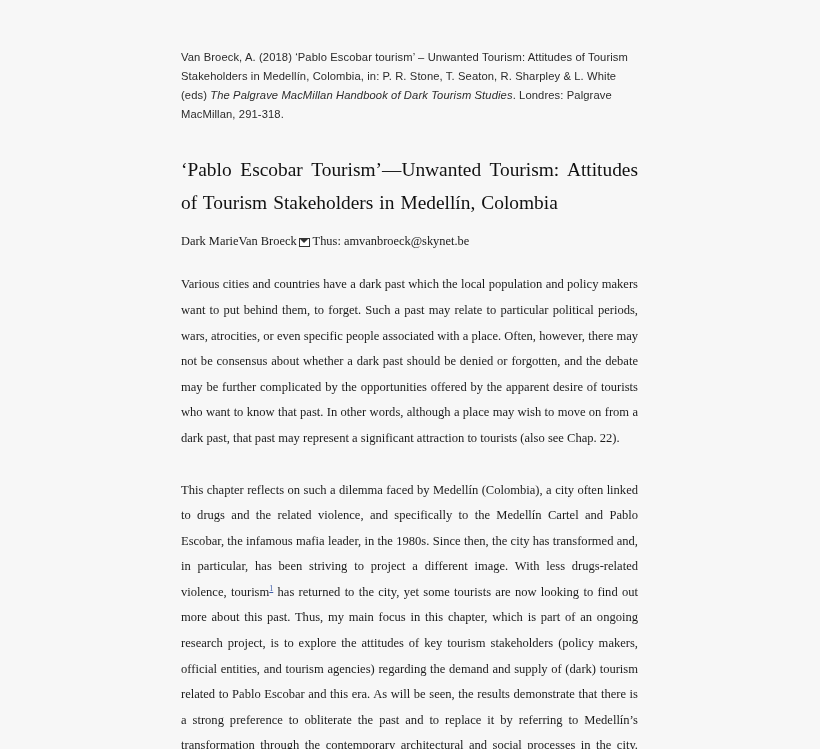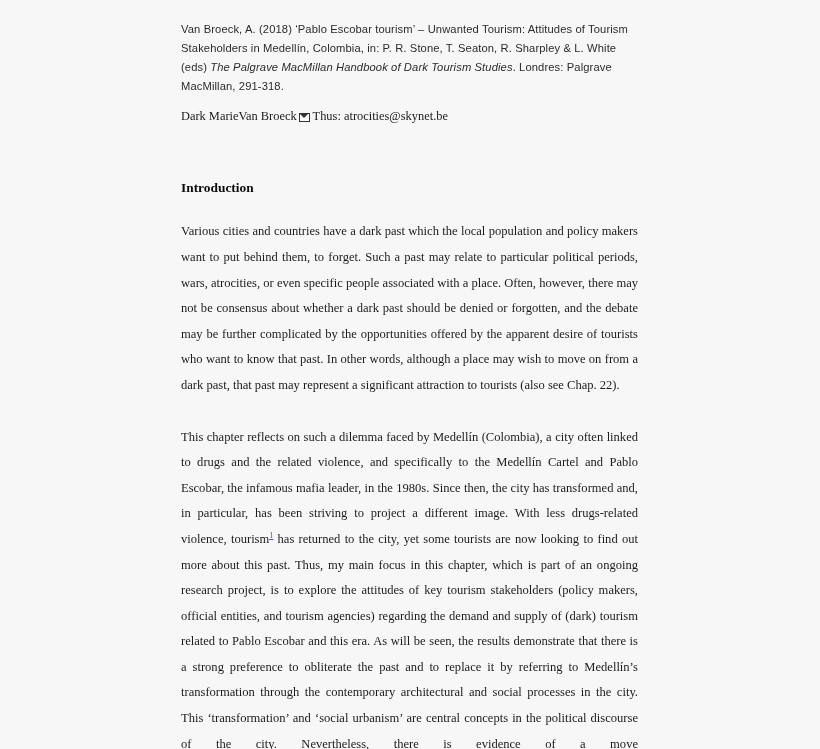--- a/index.html
+++ b/index.html
@@ -25,21 +25,21 @@
     top: 0;
     width: 457px;
   }
 
   
   .citation {
     font-family: "Liberation Sans", sans-serif;
     font-size: 11.2px;
     line-height: 19.1px;
     color: #2b2b2b;
-    margin-top: 20px;
+    margin-top: 48px;
     text-align: left;
     letter-spacing: 0.01em;
   }
   .citation .ital {
     font-style: italic;
   }
 
   
   .title {
     font-family: "Liberation Serif", serif;
@@ -126,26 +126,26 @@
 </head>
 <body>
 
 <div class="page">
   <div class="content">
 
     <div class="citation">
       <span>Van Broeck, A. (2018)  ‘Pablo Escobar tourism’ – Unwanted Tourism: Attitudes of Tourism Stakeholders in Medellín, Colombia, in: P. R. Stone, T. Seaton, R. Sharpley &amp; L. White (eds) </span><span class="ital">The Palgrave MacMillan Handbook of Dark Tourism Studies</span><span>. Londres: Palgrave MacMillan, 291-318.</span>
     </div>
 
+    <h1 class="title">‘Pablo Escobar Tourism’—Unwanted Tourism: Attitudes of Tourism Stakeholders in Medellín, Colombia</h1>
 
     <div class="author">
       <span>Dark MarieVan Broeck</span><span class="envelope"></span><span>Thus:</span>
-      <span>atrocities@skynet.be</span>
+      <span>amvanbroeck@skynet.be</span>
     </div>
 
-    <h2 class="section-heading">Introduction</h2>
 
     <p class="para first">Various cities and countries have a dark past which the local population and policy makers want to put behind them, to forget. Such a past may relate to particular political periods, wars, atrocities, or even specific people associated with a place. Often, however, there may not be consensus about whether a dark past should be denied or forgotten, and the debate may be further complicated by the opportunities offered by the apparent desire of tourists who want to know that past. In other words, although a place may wish to move on from a dark past, that past may represent a significant attraction to tourists (also see Chap. 22).</p>
 
     <p class="para second clipped"><span>This chapter reflects on such a dilemma faced by Medellín (Colombia), a city often linked to drugs and the related violence, and specifically to the Medellín Cartel and Pablo Escobar, the infamous mafia leader, in the 1980s. Since then, the city has transformed and, in particular, has been striving to project a different image. With less drugs-related violence, tourism</span><sup class="fnref"><a href="#">1</a></sup><span> has returned to the city, yet some tourists are now looking to find out more about this past. Thus, my main focus in this chapter, which is part of an ongoing research project, is to explore the attitudes of key tourism stakeholders (policy makers, official entities, and tourism agencies) regarding the demand and supply of (dark) tourism related to Pablo Escobar and this era. As will be seen, the results demonstrate that there is a strong preference to obliterate the past and to replace it by referring to Medellín’s transformation through the contemporary architectural and social processes in the city. This ‘transformation’ and ‘social urbanism’ are central concepts in the political discourse of the city. Nevertheless, there is evidence of a move</span></p>
 
   </div>
 </div>
 
 </body></html>

